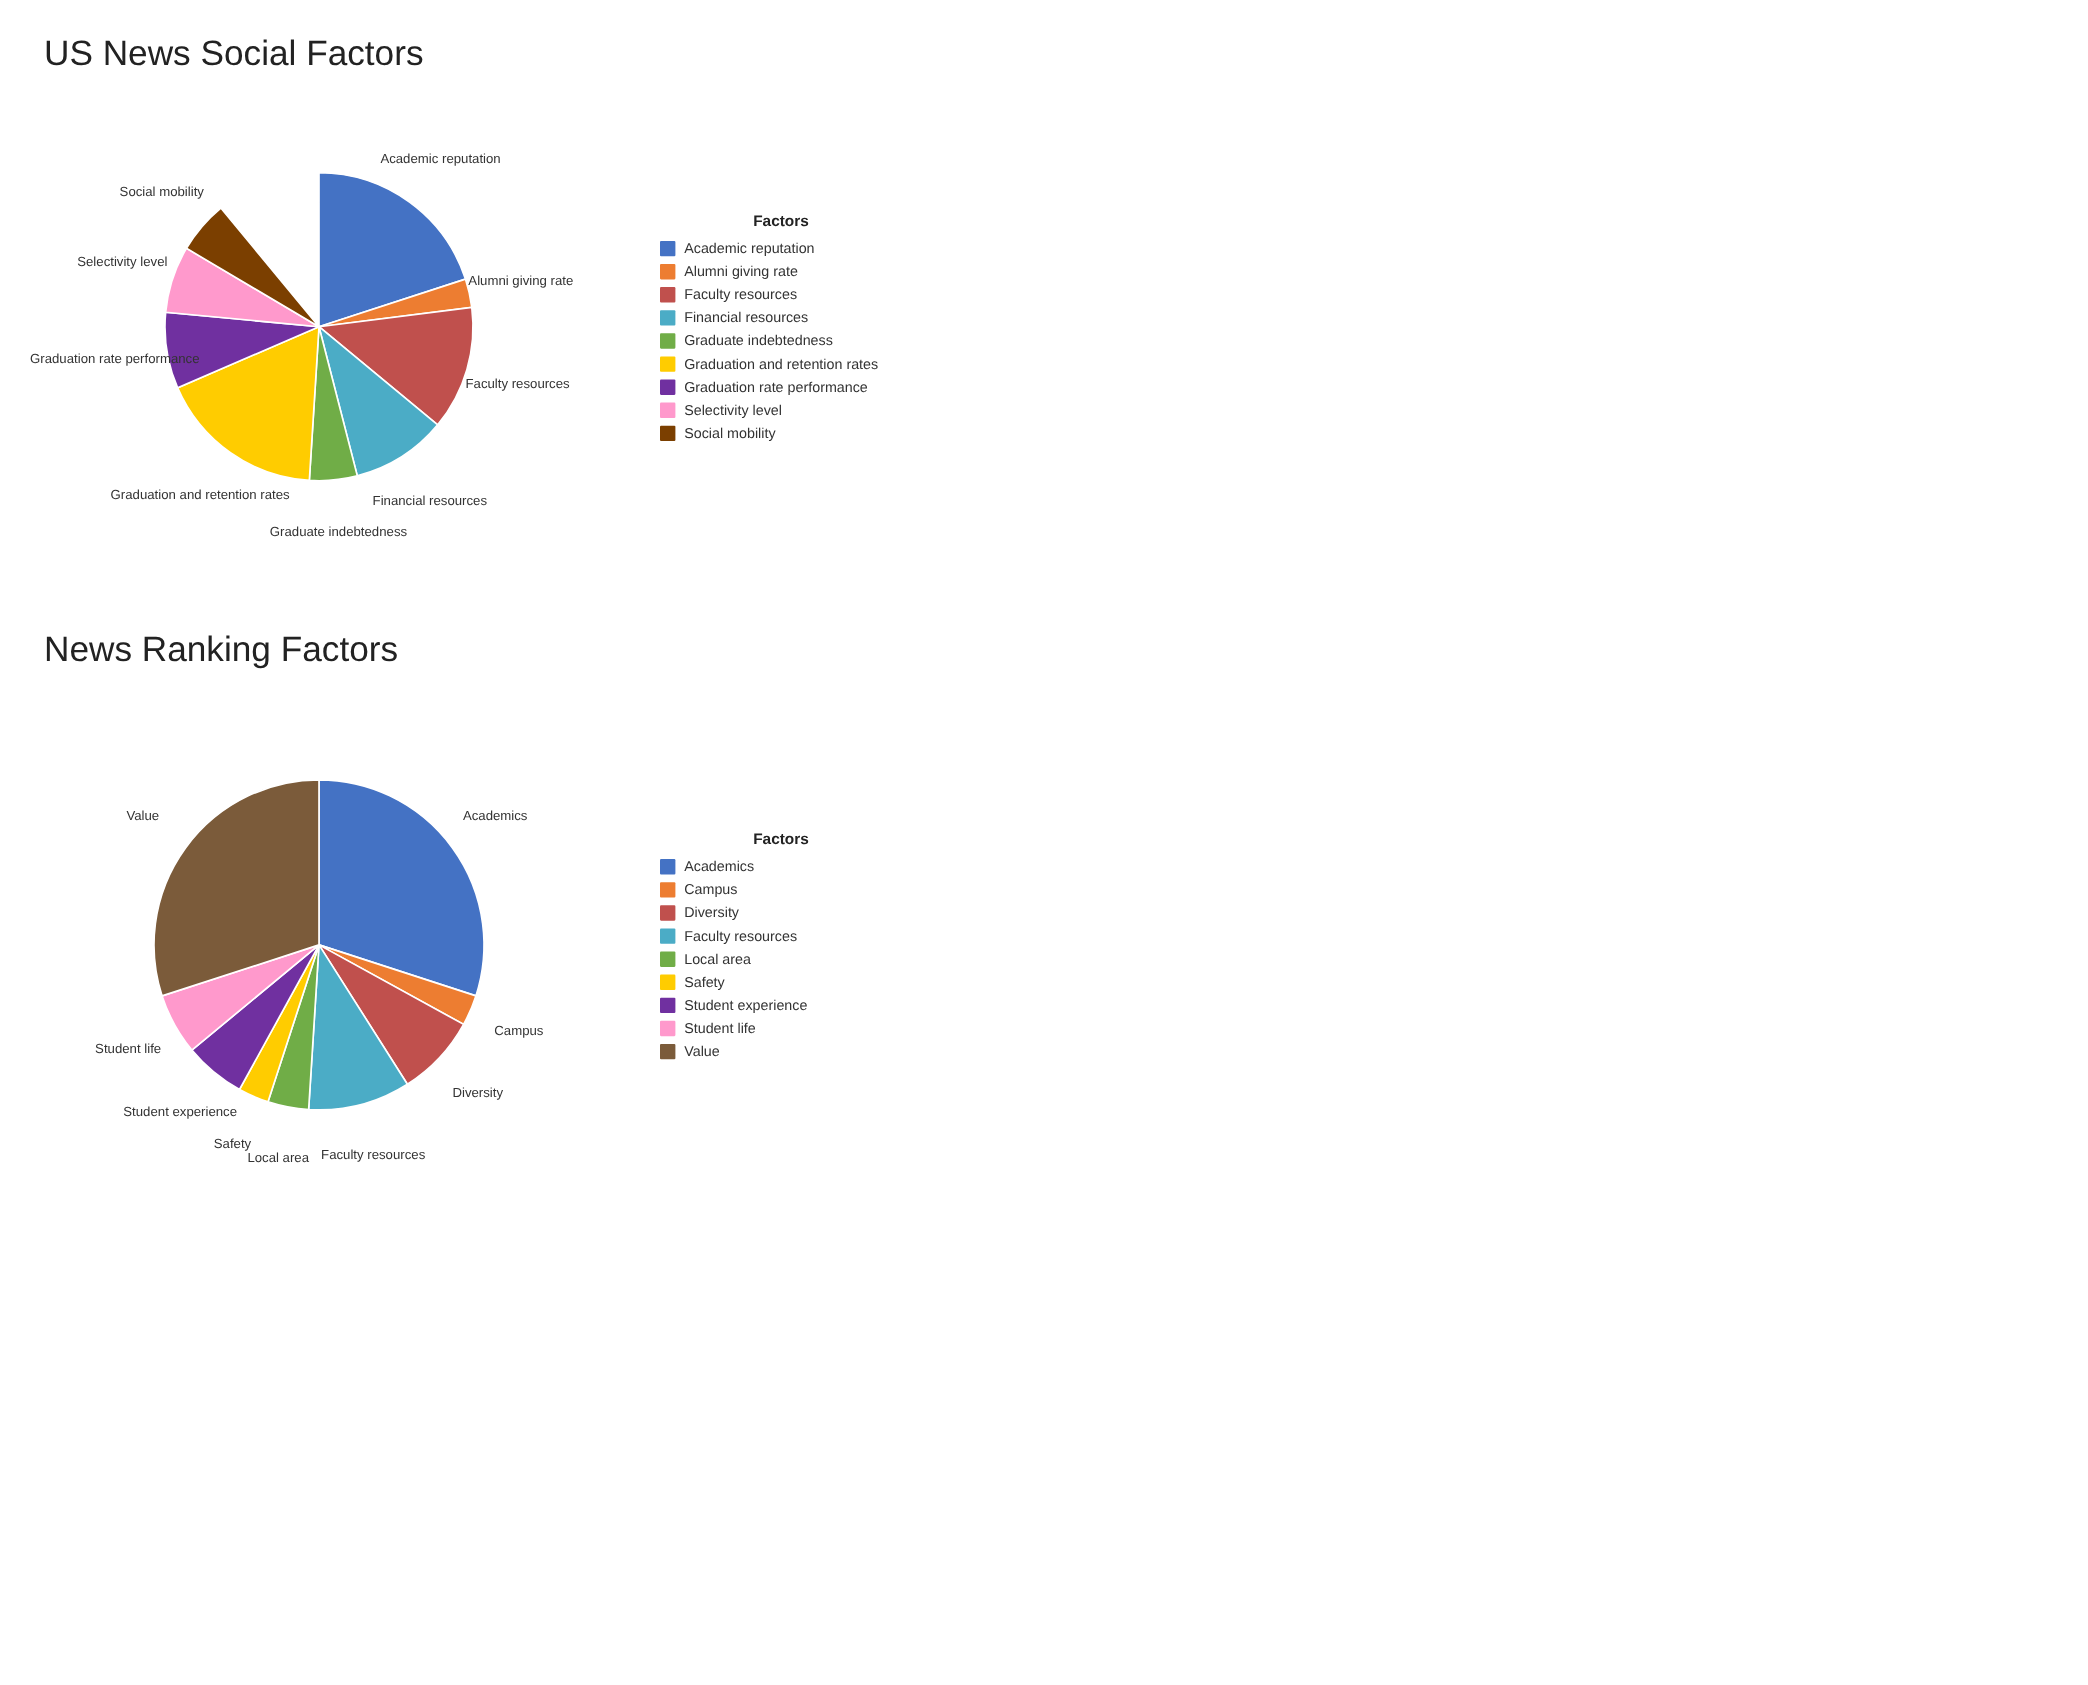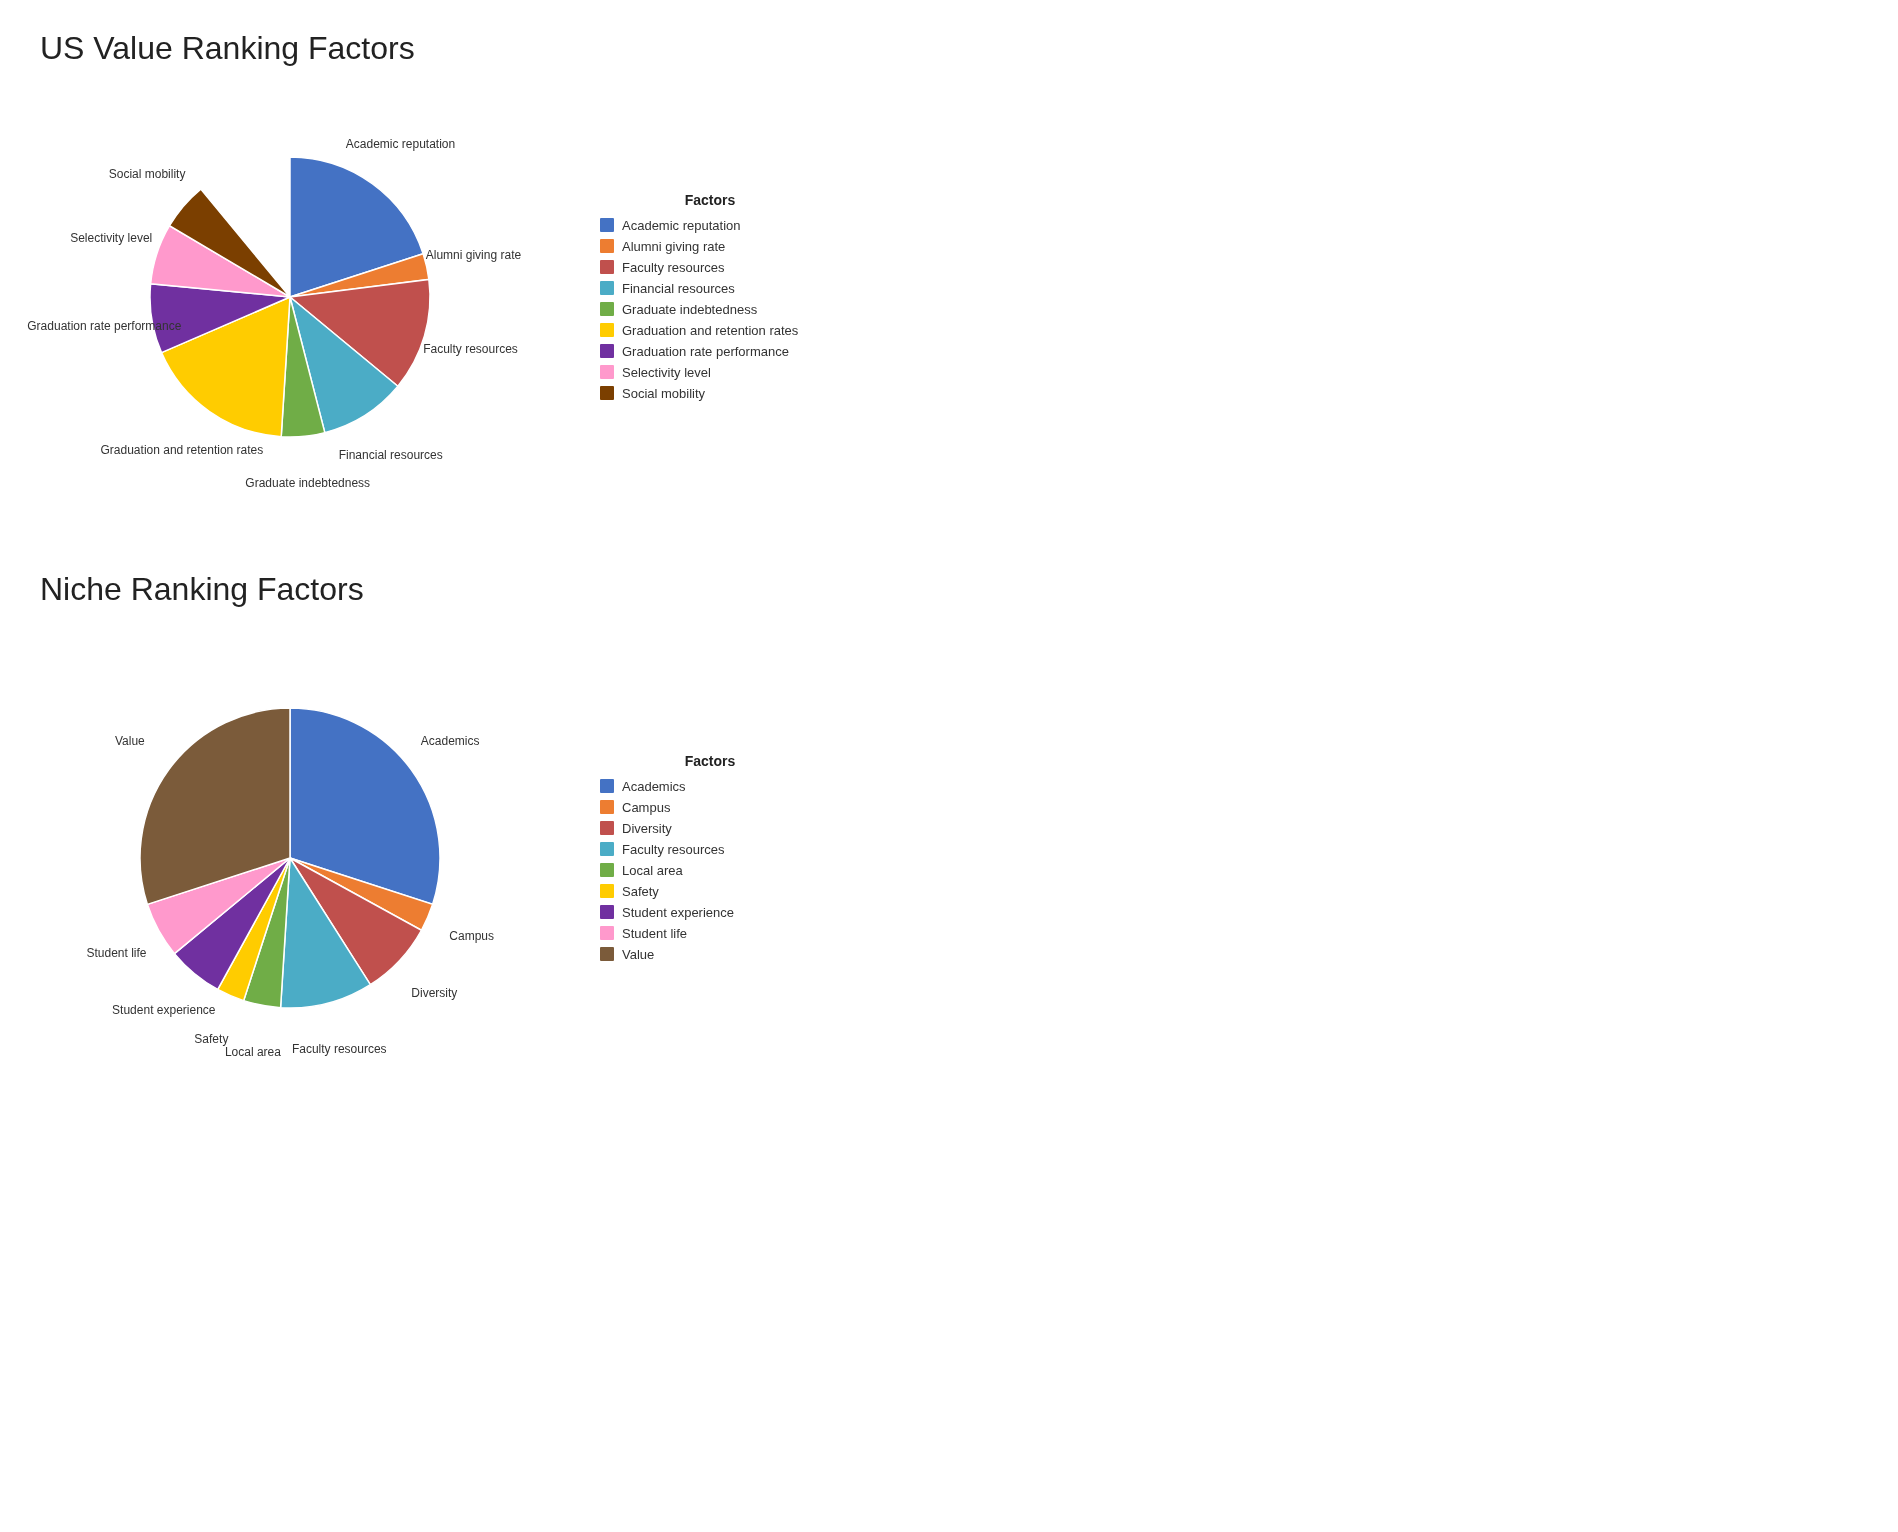--- a/index.html
+++ b/index.html
@@ -55,21 +55,21 @@
       flex-shrink: 0;
       border-radius: 1px;
     }
   </style>
 </head>
 <body>
 
 <div>
 
   <div class="chart-section">
-    <h1>US Value Ranking Factors</h1>
+    <h1>US News Social Factors</h1>
 
     <div class="chart-container">
       <div class="pie-wrapper">
         <svg class="pie-chart" width="500" height="380" viewBox="0 0 500 380">
 
           <g id="usnews-pie" transform="translate(250,190)">
               <path d="M 0 0 L 8.572527594031473e-15 -140 A 140 140 0 0 1 133.14791228132148 -43.26237921249263 Z" fill="#4472C4" stroke="#fff" stroke-width="1.5"></path>
               <text x="110.50362743098495" y="-152.0951949424901" text-anchor="middle" dominant-baseline="middle" font-size="12" fill="#333">Academic reputation</text>
               <path d="M 0 0 L 133.14791228132148 -43.26237921249263 A 140 140 0 0 1 138.8960581840269 -17.546652699002603 Z" fill="#ED7D31" stroke="#fff" stroke-width="1.5"></path>
               <text x="183.4723512444845" y="-41.01092938254998" text-anchor="middle" dominant-baseline="middle" font-size="12" fill="#333">Alumni giving rate</text>
@@ -129,21 +129,21 @@
             <div class="legend-item">
               <div class="legend-color" style="background-color: rgb(123, 63, 0);"></div>
               <span>Social mobility</span>
             </div>
           </div>
       </div>
     </div>
   </div>
 
   <div class="chart-section">
-    <h1>Niche Ranking Factors</h1>
+    <h1>News Ranking Factors</h1>
 
     <div class="chart-container">
       <div class="pie-wrapper">
         <svg class="pie-chart" width="500" height="420" viewBox="0 0 500 420">
           <g id="niche-pie" transform="translate(250,210)">
               <path d="M 0 0 L 9.184850993605149e-15 -150 A 150 150 0 0 1 142.65847744427302 46.35254915624211 Z" fill="#4472C4" stroke="#fff" stroke-width="1.5"></path>
               <text x="160.1853648862396" y="-116.38147995390968" text-anchor="middle" dominant-baseline="middle" font-size="12" fill="#333">Academics</text>
               <path d="M 0 0 L 142.65847744427302 46.35254915624211 A 150 150 0 0 1 131.44600200657953 72.26305111525728 Z" fill="#ED7D31" stroke="#fff" stroke-width="1.5"></path>
               <text x="181.71541588542826" y="78.63528234568658" text-anchor="middle" dominant-baseline="middle" font-size="12" fill="#333">Campus</text>
               <path d="M 0 0 L 131.44600200657953 72.26305111525728 A 150 150 0 0 1 80.37401924684951 126.64918882530225 Z" fill="#C0504D" stroke="#fff" stroke-width="1.5"></path>

